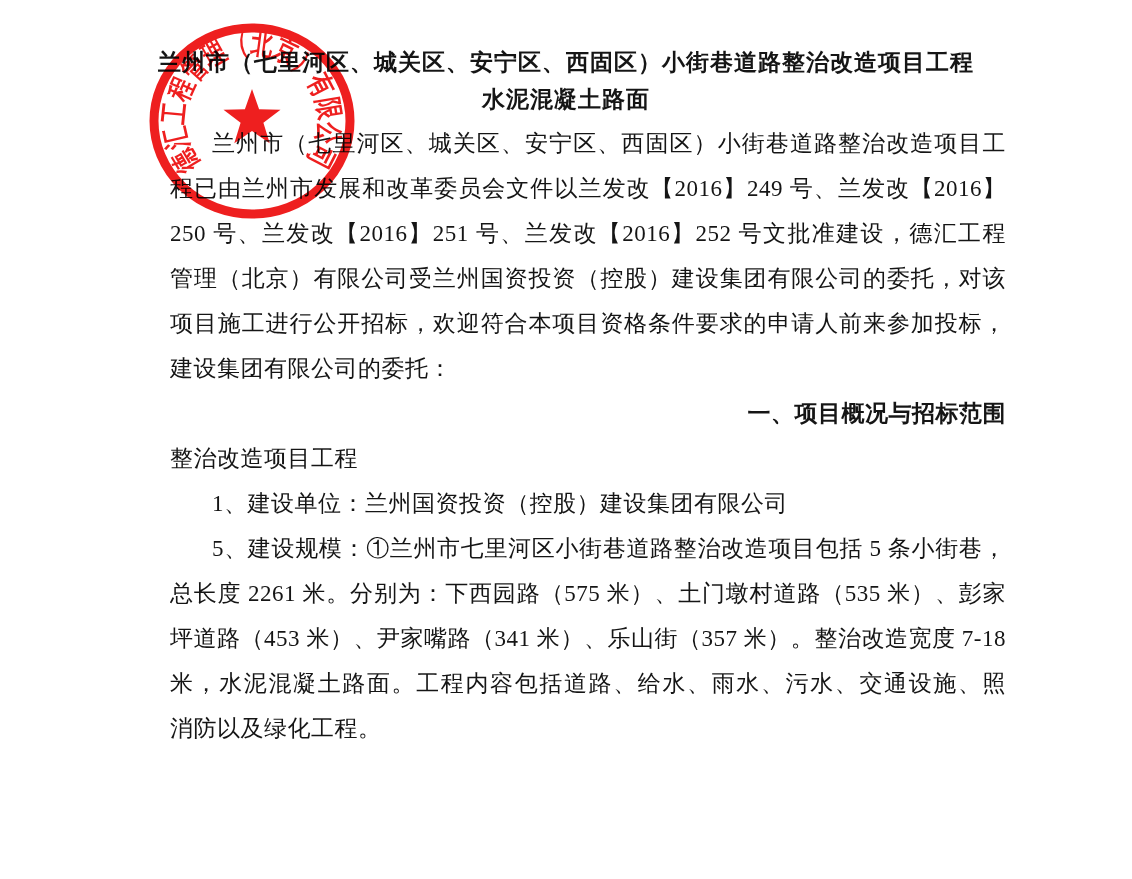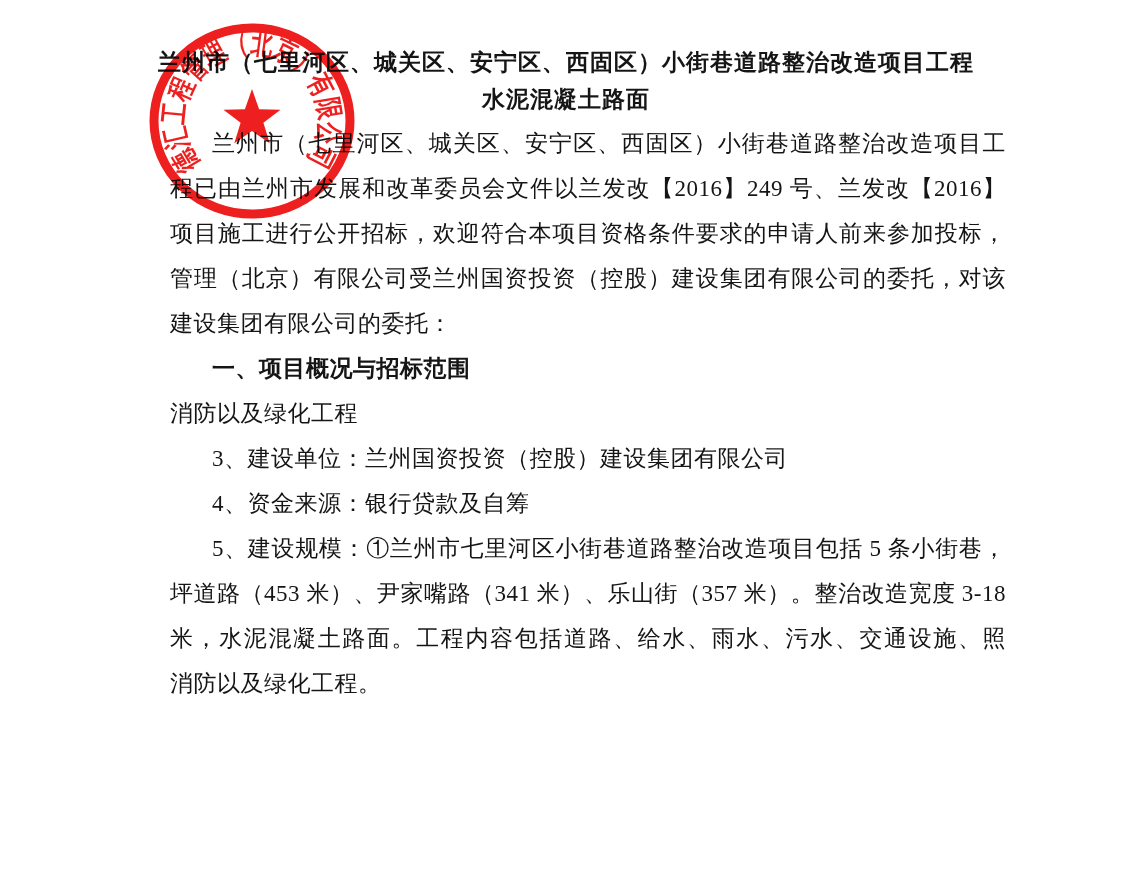--- a/index.html
+++ b/index.html
@@ -23,21 +23,21 @@
   }
 
   
   .content {
     position:absolute; left:170px; top:121px; width:836px;
     font-size:23px; line-height:45px;
     letter-spacing:0.5px;
   }
   .line { height:45px; overflow:hidden; white-space:pre-wrap; }
   .line.indent { text-indent:42px; }
-  .line.bold { font-weight:bold; }
+  .line.bold { font-weight:bold;text-align:right; }
   .line.fill { text-align:justify; text-align-last:justify; }
 
   
   .stamp {
     position:absolute; left:144px; top:18px; width:216px; height:206px;
     mix-blend-mode:multiply; opacity:0.95; pointer-events:none;
   }
   .stamp svg { display:block; }
   .stamp-ring { stroke:var(--stamp-color); fill:none; }
   .stamp-star { fill:var(--stamp-color); }
@@ -56,41 +56,42 @@
     <div class="title-line">兰州市（七里河区、城关区、安宁区、西固区）小街巷道路整治改造项目工程</div>
     <div class="title-line">水泥混凝土路面</div>
   </div>
 
   <div class="content">
 
       <div class="line indent fill">兰州市（七里河区、城关区、安宁区、西固区）小街巷道路整治改造项目工</div>
 
       <div class="line fill">程已由兰州市发展和改革委员会文件以兰发改【2016】249 号、兰发改【2016】</div>
 
+      <div class="line fill">250 号、兰发改【2016】251 号、兰发改【2016】252 号文批准建设，德汇工程</div>
+
+      <div class="line fill">管理（北京）有限公司受兰州国资投资（控股）建设集团有限公司的委托，对该</div>
 
       <div class="line fill">项目施工进行公开招标，欢迎符合本项目资格条件要求的申请人前来参加投标，</div>
-
-      <div class="line fill">管理（北京）有限公司受兰州国资投资（控股）建设集团有限公司的委托，对该</div>
 
       <div class="line">建设集团有限公司的委托：</div>
 
       <div class="line indent bold">一、项目概况与招标范围</div>
 
 
-      <div class="line">消防以及绿化工程</div>
+      <div class="line">整治改造项目工程</div>
 
-      <div class="line indent">3、建设单位：兰州国资投资（控股）建设集团有限公司</div>
+      <div class="line indent">1、建设单位：兰州国资投资（控股）建设集团有限公司</div>
 
 
-      <div class="line indent">4、资金来源：银行贷款及自筹</div>
 
       <div class="line indent fill">5、建设规模：①兰州市七里河区小街巷道路整治改造项目包括 5 条小街巷，</div>
 
+      <div class="line fill">总长度 2261 米。分别为：下西园路（575 米）、土门墩村道路（535 米）、彭家</div>
 
-      <div class="line fill">坪道路（453 米）、尹家嘴路（341 米）、乐山街（357 米）。整治改造宽度 3-18</div>
+      <div class="line fill">坪道路（453 米）、尹家嘴路（341 米）、乐山街（357 米）。整治改造宽度 7-18</div>
 
       <div class="line fill">米，水泥混凝土路面。工程内容包括道路、给水、雨水、污水、交通设施、照明、</div>
 
       <div class="line">消防以及绿化工程。</div>
     </div>
 
   <div class="stamp">
     <svg viewBox="0 0 216 206" width="216" height="206" aria-hidden="true">
       <ellipse class="stamp-ring" cx="108" cy="103" rx="98" ry="93" stroke-width="9"></ellipse>
       <polygon class="stamp-star" points="108,71 115.1,91.2 136.5,91.7 119.4,104.7 125.7,125.3 108,113 90.3,125.3 96.6,104.7 79.5,91.7 100.9,91.2"></polygon>

